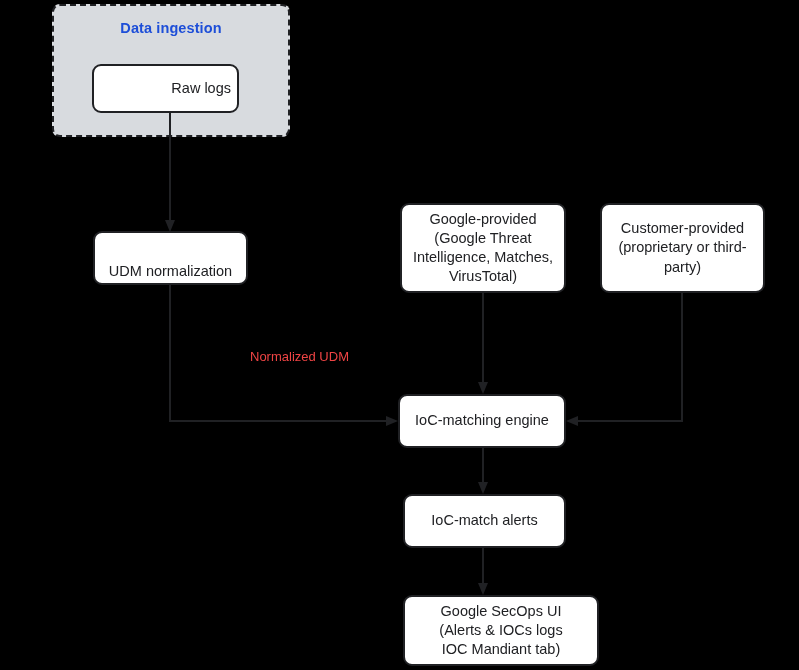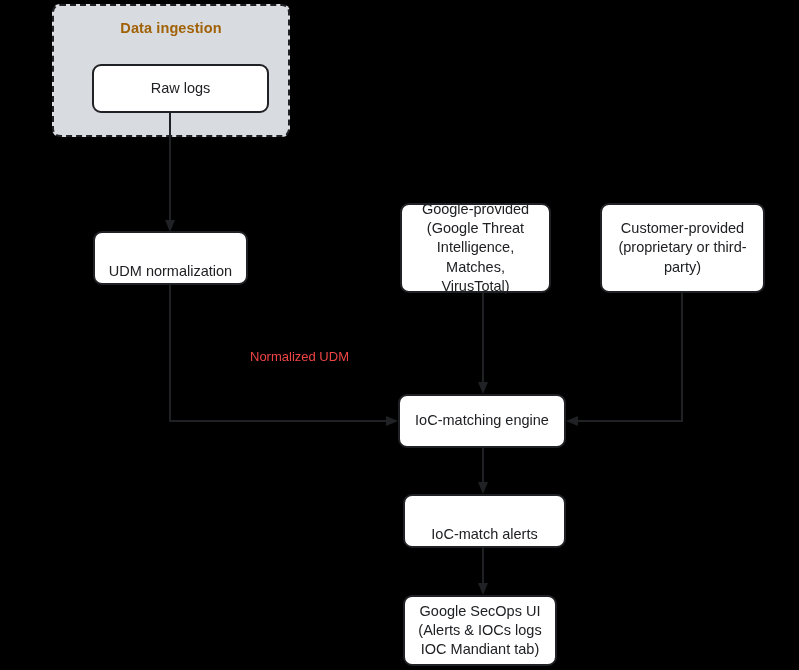--- a/index.html
+++ b/index.html
@@ -24,21 +24,21 @@
     border-radius: 8px;
     box-sizing: border-box;
   }
   .cluster-title {
     position: absolute;
     left: 0;
     right: 0;
     text-align: center;
     font-size: 14.5px;
     font-weight: bold;
-    color: #a16207;
+    color: #1d4ed8;
     letter-spacing: 0.1px;
   }
   .node {
     position: absolute;
     background: #ffffff;
     border: 2px solid #202124;
     border-radius: 9px;
     box-sizing: border-box;
     display: flex;
     align-items: center;
@@ -115,54 +115,54 @@
     </g>
 
     <g>
       <path class="edge-path" d="M483,548 L483,587"></path>
       <polygon class="arrow-head" points="483,595 478,583 488,583"></polygon>
     </g>
   </svg>
 
   <div class="edge-label" style="left:250px; top:349px;">Normalized UDM</div>
 
-  <div class="node" style="left:92px; top:64px; width:177px; height:49px;">
+  <div class="node" style="left:92px; top:64px; width:147px; height:49px;text-align:right;">
     <span class="txt">Raw logs</span>
   </div>
 
   <div class="node" style="left:93px; top:231px; width:155px; height:54px;align-items:flex-end;">
     <span class="txt">UDM normalization</span>
   </div>
 
-  <div class="node" style="left:400px; top:203px; width:151px; height:90px;">
+  <div class="node" style="left:400px; top:203px; width:166px; height:90px;">
     <span class="txt">
       <span>Google-provided</span><br>
       <span>(Google Threat</span><br>
       <span>Intelligence, Matches,</span><br>
       <span>VirusTotal)</span>
     </span>
   </div>
 
   <div class="node" style="left:600px; top:203px; width:165px; height:90px;">
     <span class="txt">
       <span>Customer-provided</span><br>
       <span>(proprietary or third-</span><br>
       <span>party)</span>
     </span>
   </div>
 
   <div class="node" style="left:398px; top:394px; width:168px; height:54px;">
     <span class="txt">IoC-matching engine</span>
   </div>
 
-  <div class="node" style="left:403px; top:494px; width:163px; height:54px;align-items:flex-end;">
+  <div class="node" style="left:403px; top:494px; width:163px; height:54px;">
     <span class="txt">IoC-match alerts</span>
   </div>
 
-  <div class="node" style="left:403px; top:595px; width:154px; height:71px;justify-content:flex-end;">
+  <div class="node" style="left:403px; top:595px; width:196px; height:71px;justify-content:flex-end;">
     <span class="txt">
       <span>Google SecOps UI</span><br>
       <span>(</span><b>Alerts &amp; IOCs</b><span> logs</span><br>
       <b>IOC Mandiant</b><span> tab)</span>
     </span>
   </div>
 
 </div>
 
 </body></html>

